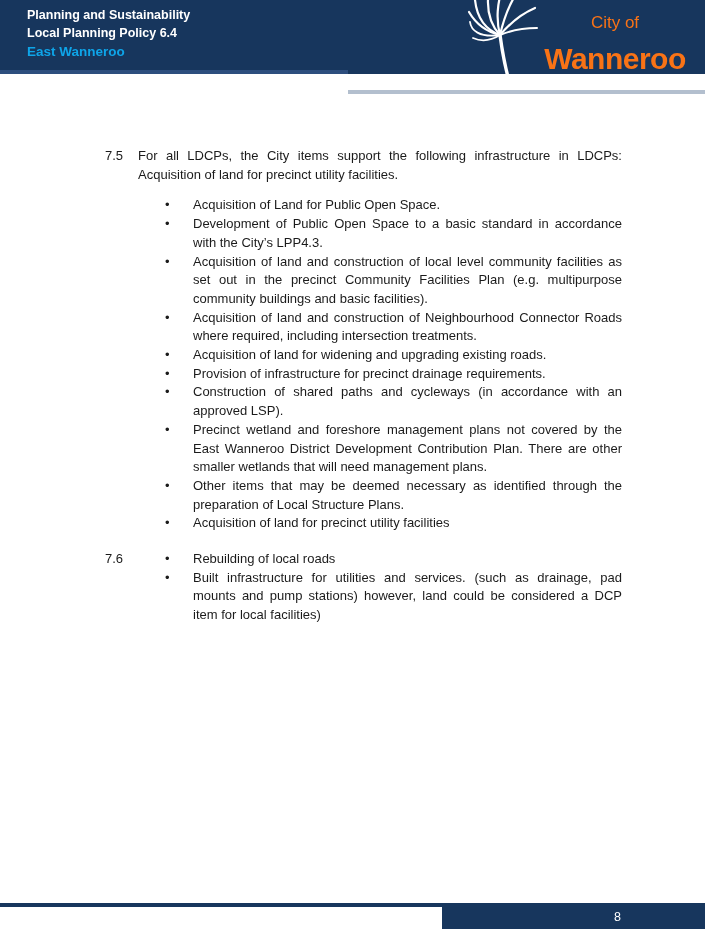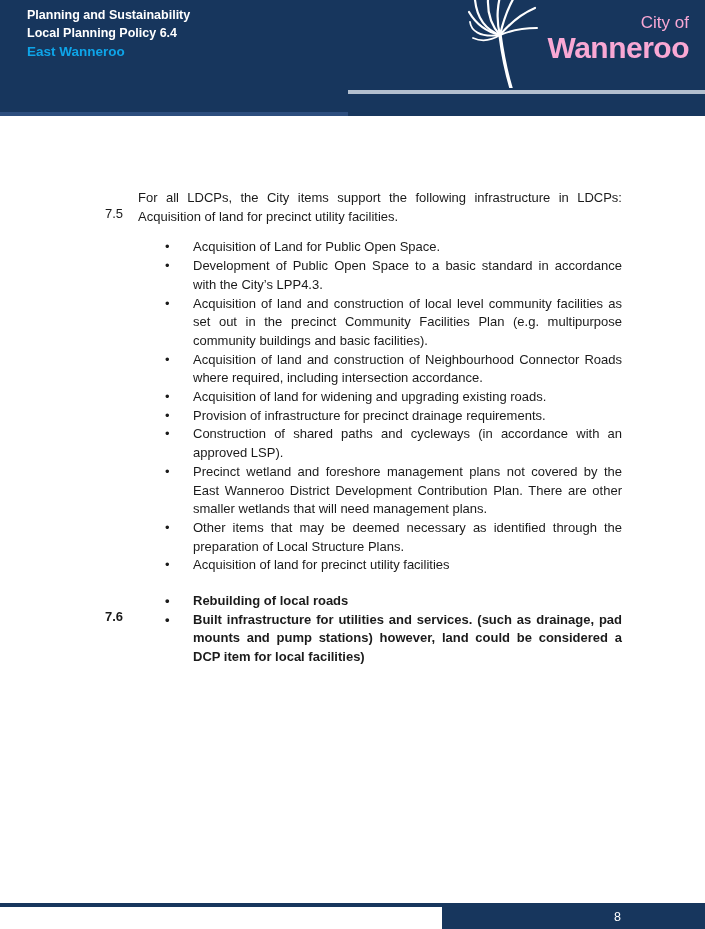--- a/index.html
+++ b/index.html
@@ -8,41 +8,41 @@
     background:#ffffff;
     font-family:"Liberation Sans", sans-serif;
     position:relative;
     overflow:hidden;
     color:#1b1b1b;
   }
 
   
   .page-header {
     position:relative;
-    height:116px;
+    height:74px;
     background:#17365D;
   }
   .header-titles { position:absolute; left:27px; top:7px; }
   .ht-line { color:#ffffff; font-weight:bold; font-size:12.5px; line-height:17.5px; white-space:nowrap; }
   .ht-sub  { color:#0ea5e9; font-weight:bold; font-size:13.5px; line-height:18px; margin-top:1px; white-space:nowrap; }
 
   .logo { position:absolute; right:16px; top:0; height:90px; }
   .logo-icon { position:absolute; right:150px; top:-12px; }
-  .logo-text { position:absolute; right:0; top:13px; color:#f9a8d4; text-align:right; width:148px; }
+  .logo-text { position:absolute; right:0; top:13px; color:#f97316; text-align:center; width:148px; }
   .logo-cityof { font-size:17px; font-weight:400; line-height:19px; }
-  .logo-name   { font-size:30px; font-weight:bold; line-height:30px; letter-spacing:-0.5px; margin-top:1px; }
+  .logo-name   { font-size:30px; font-weight:bold; line-height:30px; letter-spacing:-0.5px; margin-top:12px; }
 
   .strip-left  { position:absolute; left:0;   bottom:0;  width:348px; height:4px; background:#2D4E7E; }
   .strip-right { position:absolute; left:348px; top:90px; width:357px; height:4px; background:#B3BFCE; }
 
   
   .content { margin-top:73px; font-size:13px; }
   .clause { position:relative; margin-left:138px; margin-right:83px; }
-  .clause + .clause { margin-top:7px;font-weight:bold; }
-  .clause-num { position:absolute; left:-33px; top:16px; line-height:18.7px; }
+  .clause + .clause { margin-top:7px; }
+  .clause-num { position:absolute; left:-33px; top:0; line-height:18.7px; }
   .clause-text { margin:0; text-align:justify; line-height:18.7px; }
 
   .bullets { list-style:none; margin:12px 0 0 55px; padding:0; }
   .bullets-2 { margin-top:17px; }
   .bullets li { position:relative; line-height:18.7px; }
   .dot { position:absolute; left:-28px; top:0; line-height:18.7px; }
   .li-text { display:block; text-align:justify; line-height:18.7px; }
 
   
   .footer-rule {
@@ -108,21 +108,21 @@
         <li>
           <span class="dot">•</span>
           <span class="li-text">Development of Public Open Space to a basic standard in accordance with the City’s LPP4.3.</span>
         </li>
         <li>
           <span class="dot">•</span>
           <span class="li-text">Acquisition of land and construction of local level community facilities as set out in the precinct Community Facilities Plan (e.g. multipurpose community buildings and basic facilities).</span>
         </li>
         <li>
           <span class="dot">•</span>
-          <span class="li-text">Acquisition of land and construction of Neighbourhood Connector Roads where required, including intersection accordance.</span>
+          <span class="li-text">Acquisition of land and construction of Neighbourhood Connector Roads where required, including intersection treatments.</span>
         </li>
         <li>
           <span class="dot">•</span>
           <span class="li-text">Acquisition of land for widening and upgrading existing roads.</span>
         </li>
         <li>
           <span class="dot">•</span>
           <span class="li-text">Provision of infrastructure for precinct drainage requirements.</span>
         </li>
         <li>

